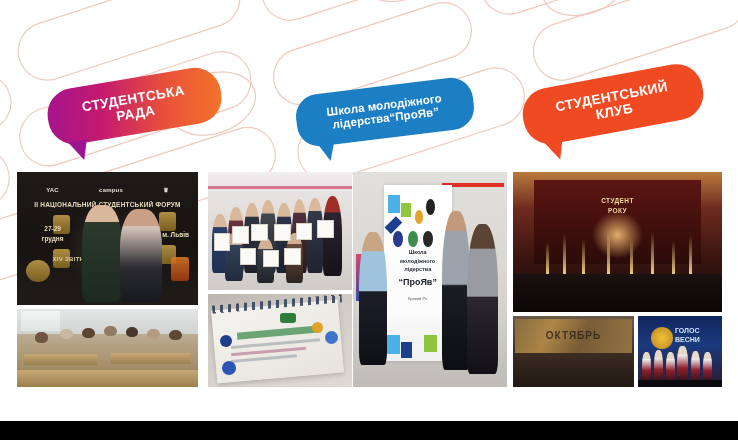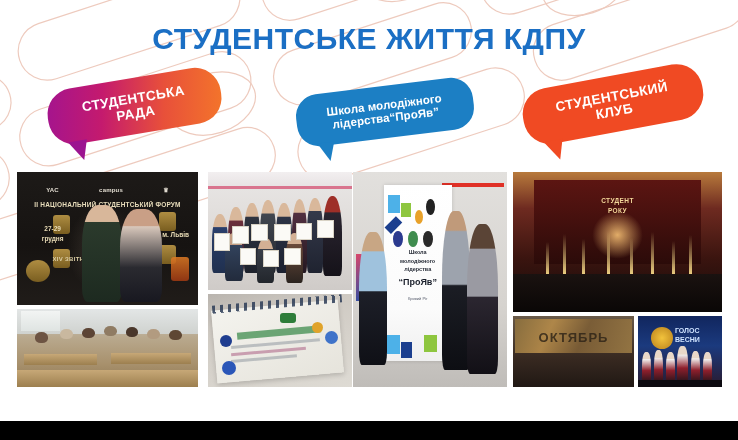--- a/index.html
+++ b/index.html
@@ -237,21 +237,21 @@
     background:linear-gradient(180deg,rgba(255,240,190,0),rgba(255,225,140,.95));}
   #ph-stage .crowd{position:absolute;left:0;bottom:0;width:100%;height:27%;
     background:linear-gradient(180deg,#1a1210 0%,#0a0706 100%);}
 
   #ph-grp{left:0;top:144px;width:121px;height:71px;
     background:linear-gradient(180deg,#6a5a48 0%,#3a2b22 55%,#201814 100%);
   }
   #ph-grp .mural{position:absolute;left:2%;top:4%;width:96%;height:48%;
     background:linear-gradient(115deg,#8a6f3e,#b58b4a 30%,#7c5e36 58%,#9a7a45 100%);opacity:.92;}
   #ph-grp .mtxt{position:absolute;left:0;right:0;top:20%;text-align:center;
-    color:#2c2216;font-size:13px;font-weight:bold;letter-spacing:1px;opacity:.8;}
+    color:#2c2216;font-size:10px;font-weight:bold;letter-spacing:1px;opacity:.8;}
 
   #ph-dance{left:125px;top:144px;width:84px;height:71px;
     background:linear-gradient(180deg,#11265e 0%,#1b3a7e 42%,#2a1a2e 100%);
   }
   #ph-dance .disc{position:absolute;left:16%;top:16%;width:26%;height:30%;
     border-radius:50%;background:radial-gradient(circle,#f2c33c,#b8801c);}
   #ph-dance .dtxt{position:absolute;left:44%;top:16%;color:#cfe3ff;
     font-size:7px;font-weight:bold;line-height:1.2;}
   #ph-dance .dancer{position:absolute;bottom:4%;border-radius:40% 40% 12% 12%;
     background:linear-gradient(180deg,#e9d8c8 0%,#e9d8c8 22%,#f2f0ee 23%,#8e1f2c 58%,#1a1218 100%);}
@@ -289,21 +289,20 @@
 
           <ellipse cx="250" cy="60" rx="44" ry="30"></ellipse>
           <ellipse cx="470" cy="-8" rx="42" ry="29"></ellipse>
           <ellipse cx="120" cy="132" rx="40" ry="28"></ellipse>
           <ellipse cx="640" cy="62" rx="43" ry="29"></ellipse>
         </g>
       </g>
     </svg>
   </div>
 
-  <div id="title">СТУДЕНТСЬКЕ ЖИТТЯ КДПУ</div>
 
   <div class="bubble" id="bubble-council">
     <span class="btxt">
       <span>СТУДЕНТСЬКА</span><br>
       <span>РАДА</span>
     </span>
     <span class="tail"></span>
   </div>
 
   <div class="bubble" id="bubble-proyav">

